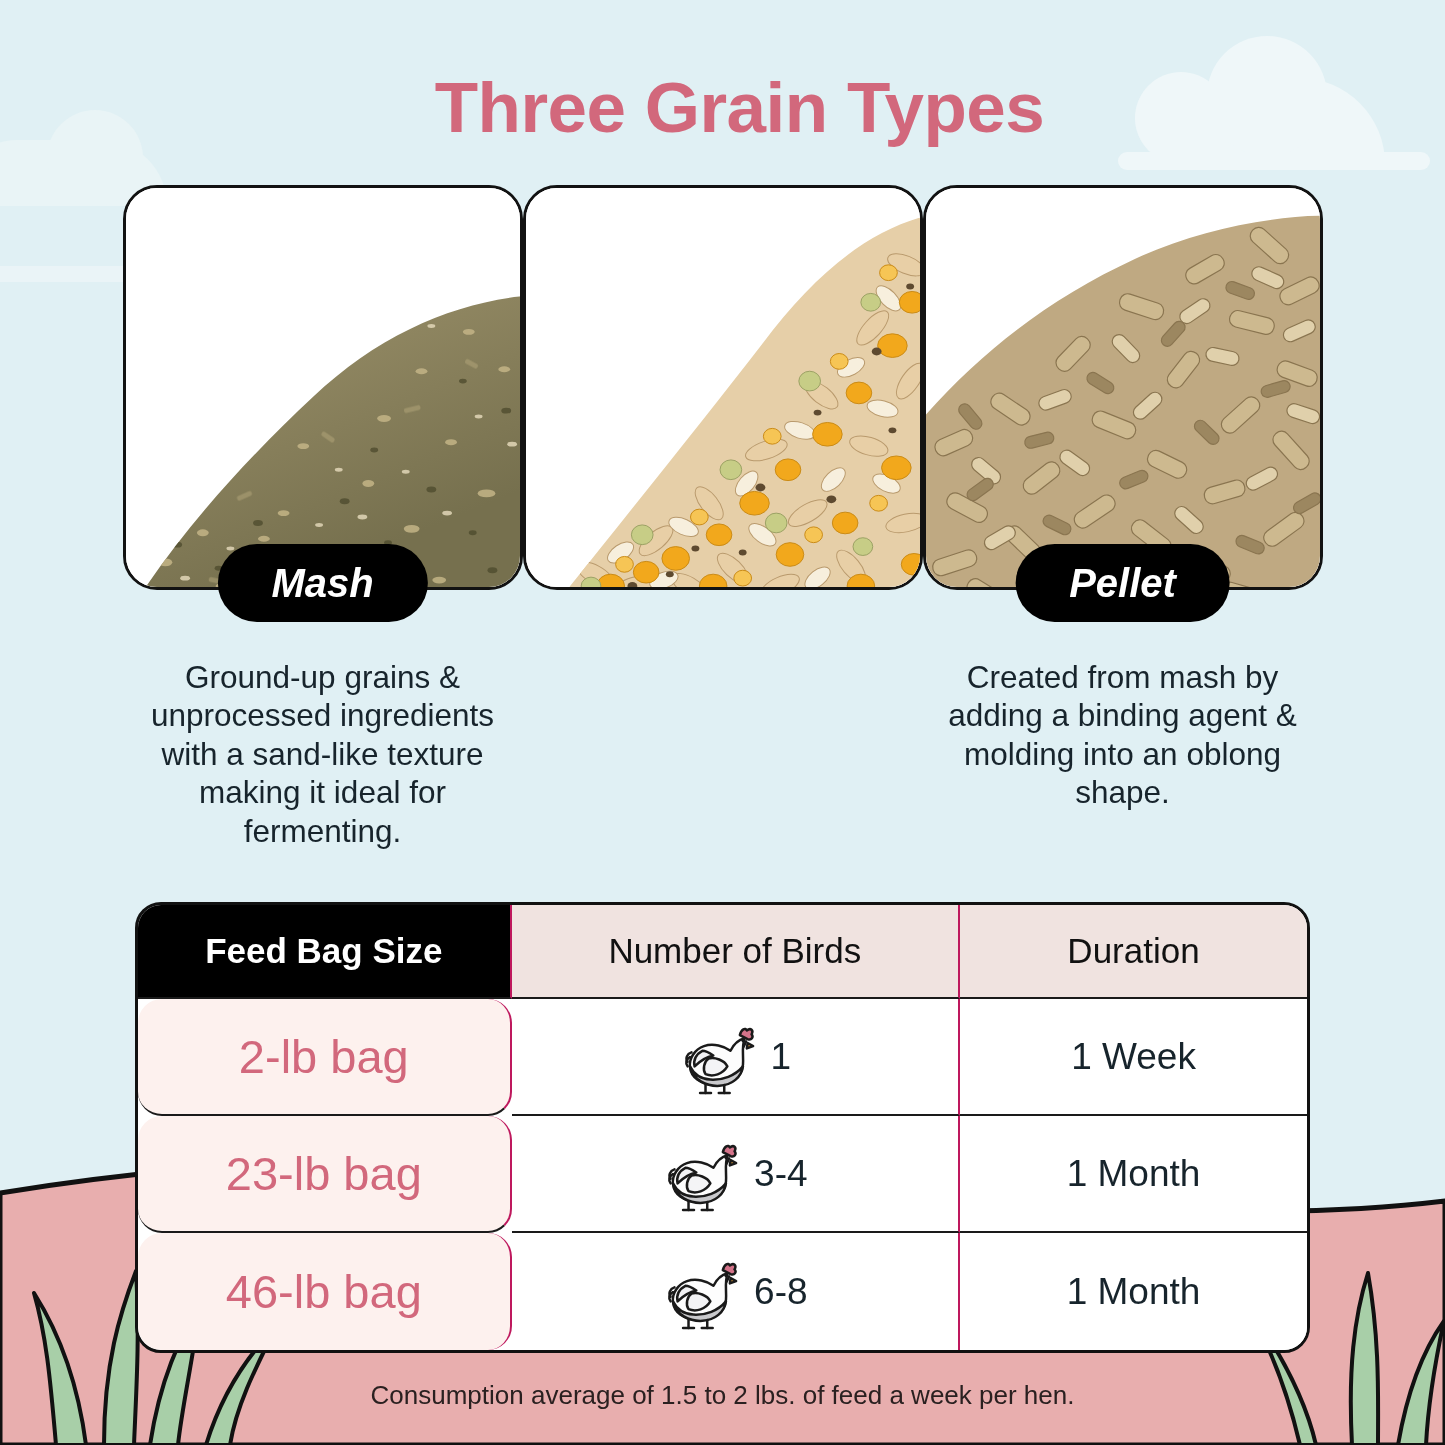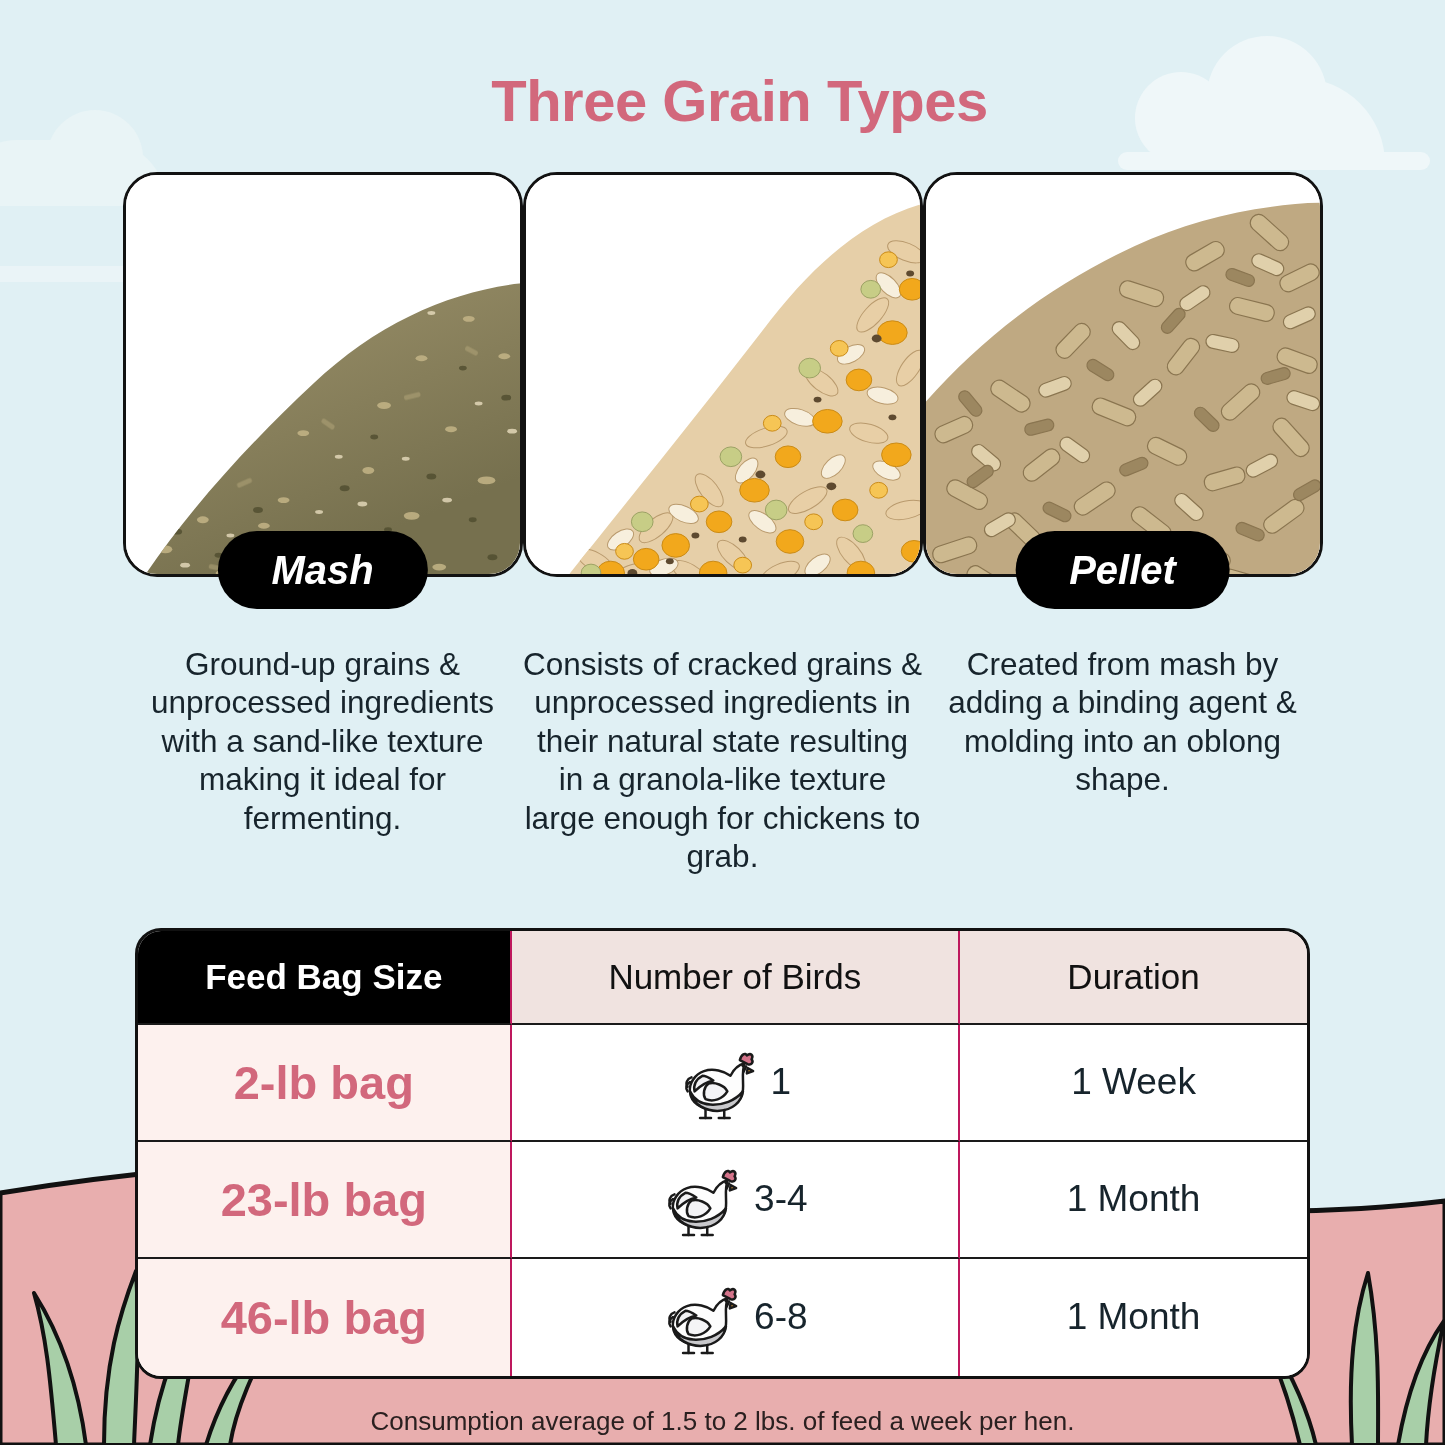--- a/index.html
+++ b/index.html
@@ -47,21 +47,21 @@
 
   
   .hill { position:absolute; left:0; bottom:0; width:1445px; height:300px; }
 
   
   .page { position:relative; z-index:2; width:1445px; height:1445px; }
 
   .title {
     text-align:center;
     color:#d2687c;
-    font-size:58px;
+    font-size:71px;
     font-weight:700;
     letter-spacing:-0.5px;
     padding-top:72px;
     line-height:1;
     margin-left:34px;
   }
 
   .cards {
     display:flex;
     justify-content:center;
@@ -144,23 +144,24 @@
     font-weight:400;
     height:94px;
   }
   .th-birds { width:450px; }
   .th-duration { width:348px; }
 
   .td-bag {
     background:#fdf1ee;
     color:#d2687c;
     font-size:47px;
-    font-weight:700;
+    font-weight:400;
     height:117px;
     border-right:2px solid #e7d7d4;
+    border-radius:24px;
   }
   .td-birds { background:#ffffff; height:117px; }
   .td-duration { background:#ffffff; color:#17242c; font-size:37px; height:117px; }
 
   .birds-cell-inner { display:flex; align-items:center; justify-content:center; gap:14px; }
   .chicken-icon { width:78px; height:78px; display:block; }
   .bird-count { font-size:37px; color:#17242c; }
 
   .footnote {
     margin-top:26px;
@@ -386,21 +387,20 @@
                   <ellipse cx="390" cy="100" rx="4" ry="3"></ellipse>
                 <ellipse cx="220" cy="370" rx="4" ry="3"></ellipse>
                   <ellipse cx="310" cy="316" rx="5" ry="4"></ellipse>
                 <ellipse cx="372" cy="246" rx="4" ry="3"></ellipse>
                   <ellipse cx="146" cy="392" rx="4" ry="3"></ellipse>
               </g>
             </g>
           </svg>
         </div>
       </div>
-      <p class="desc">Consists of cracked grains &amp; unprocessed ingredients in their natural state resulting in a granola-like texture large enough for chickens to grab.</p>
     </div>
 
     <div class="card-col">
       <div class="card-wrap">
         <div class="card">
           <svg class="grain-canvas" viewBox="0 0 400 405" preserveAspectRatio="none">
             <defs>
               <clipPath id="pelPile">
                 <path d="M0 405 L0 230 C 60 162, 130 110, 212 72 C 272 44, 340 30, 400 28 L400 405 Z"></path>
               </clipPath>

